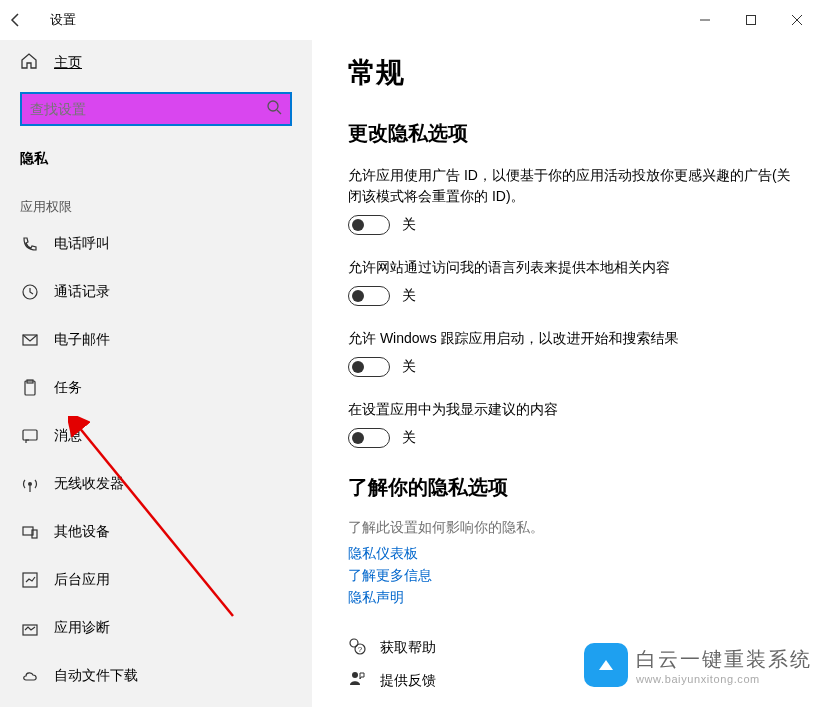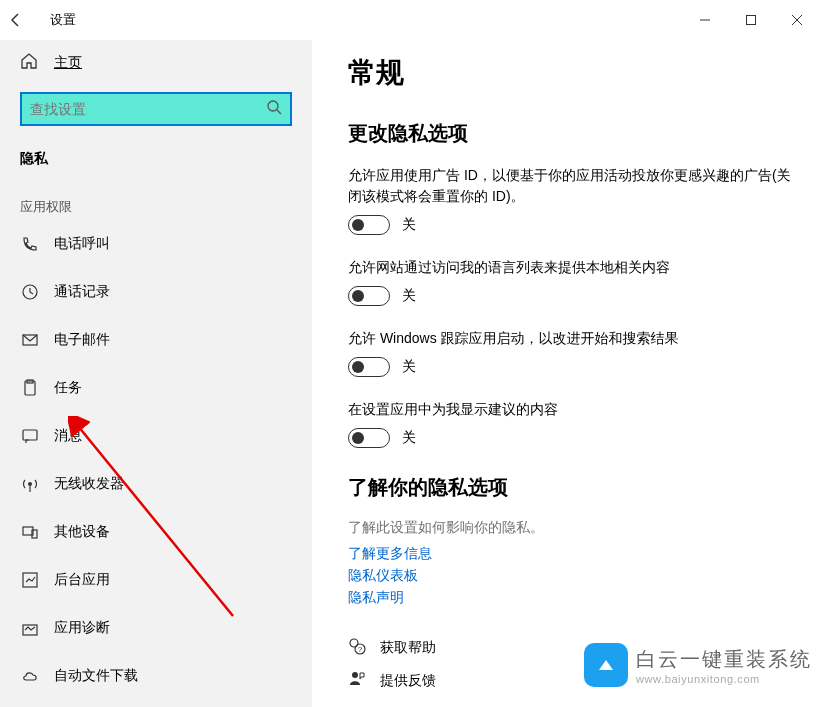--- a/index.html
+++ b/index.html
@@ -9,21 +9,21 @@
     .titlebar-back { width: 32px; height: 32px; display: flex; align-items: center; justify-content: center; cursor: pointer; }
     .titlebar-title { margin-left: 18px; font-size: 13px; }
     .titlebar-controls { margin-left: auto; display: flex; }
     .titlebar-btn { width: 46px; height: 32px; display: flex; align-items: center; justify-content: center; cursor: pointer; }
     
     .app { display: flex; height: calc(100% - 40px); }
     
     .sidebar { width: 312px; background: #f2f2f2; padding: 0 20px 20px 20px; overflow: hidden; }
     .home-row { display: flex; align-items: center; gap: 16px; padding: 12px 0 18px 0; cursor: pointer; text-decoration: underline; }
     .home-row span:last-child { font-size: 14px; }
-    .search { border: 2px solid #0078d4; height: 34px; display: flex; align-items: center; padding: 0 8px; background: #5eead4; }
+    .search { border: 2px solid #0078d4; height: 34px; display: flex; align-items: center; padding: 0 8px; background: #d946ef; }
     .search input { border: none; outline: none; flex: 1; font-size: 14px; background: transparent; }
     .search-icon { color: #555; }
     .section-hdr { font-size: 14px; font-weight: 600; margin: 24px 0 6px 0; }
     .section-hdr.sub { font-size: 13px; font-weight: 400; color: #555; margin-top: 30px; margin-bottom: 4px; }
     .nav-item { display: flex; align-items: center; gap: 14px; height: 48px; cursor: pointer; font-size: 14px; }
     .nav-item .nav-icon { width: 20px; display: flex; justify-content: center; color: #333; }
     
     .main { flex: 1; padding: 14px 24px 0 36px; overflow: hidden; }
     .page-title { font-size: 28px; font-weight: 600; margin-bottom: 28px; }
     .group-title { font-size: 20px; font-weight: 600; margin-bottom: 18px; }
@@ -216,22 +216,22 @@
     <div class="setting">
       <div class="setting-desc">在设置应用中为我显示建议的内容</div>
       <div class="toggle-row">
         <div class="toggle"></div>
         <span class="toggle-label">关</span>
       </div>
     </div>
 
     <h2 class="group-title" style="margin-top:26px">了解你的隐私选项</h2>
     <div class="info-txt">了解此设置如何影响你的隐私。</div>
+    <a class="link">隐私仪表板</a>
     <a class="link">了解更多信息</a>
-    <a class="link">隐私仪表板</a>
     <a class="link">隐私声明</a>
 
     <div class="footer-links">
       <div class="footer-link">
         <span><svg width="18" height="18" viewBox="0 0 18 18">
               <circle cx="6" cy="6" r="4" stroke="#333" stroke-width="1.2" fill="none"></circle>
               <circle cx="12" cy="12" r="5" stroke="#333" stroke-width="1.2" fill="none"></circle>
               <text x="12" y="15" font-size="8" fill="#333" text-anchor="middle">?</text>
             </svg></span>
         <span>获取帮助</span>

